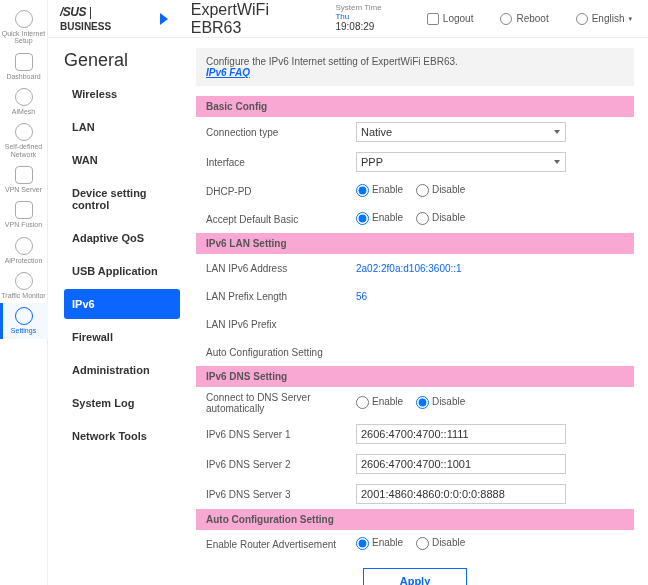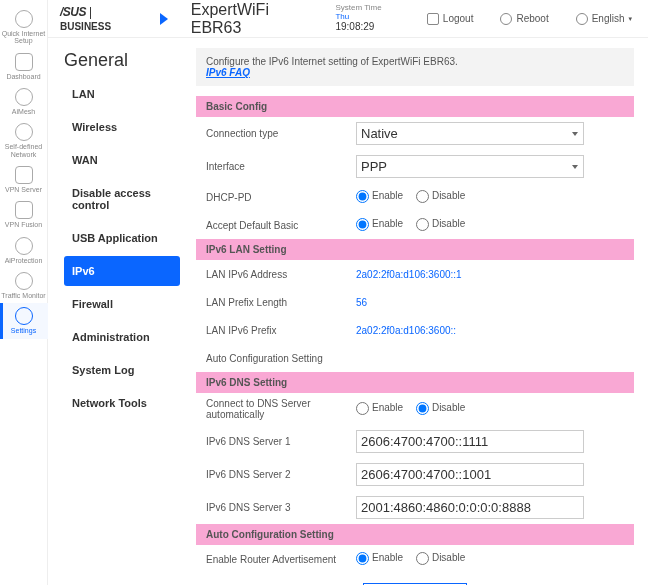--- a/index.html
+++ b/index.html
@@ -35,21 +35,21 @@
 
   .content { flex: 1; overflow-y: auto; padding: 10px 14px 10px 8px; background: #fff; }
   .notice { background: #f3f3f3; padding: 8px 10px; font-size: 10px; color: #555; margin-bottom: 10px; }
   .notice a { color: #0a66ff; text-decoration: underline; font-weight: 600; font-style: italic; }
 
   .section-head { background: #f9a8d4; padding: 5px 10px; font-size: 10px; color: #555; font-weight: 600; }
   .row { display: flex; align-items: center; padding: 5px 10px; border-bottom: 0; font-size: 10px; color: #555; min-height: 28px; }
   .row .lab { width: 150px; flex-shrink: 0; }
   .row .val { flex: 1; }
   .row .val .link { color: #0a66ff; }
-  select.fld, input.fld { width: 228px; font-size: 13px; padding: 3px 4px; border: 1px solid #ccc; background: #fff; color: #333; }
+  select.fld, input.fld { width: 210px; font-size: 11px; padding: 3px 4px; border: 1px solid #ccc; background: #fff; color: #333; }
   select.fld { appearance: none; background-image: none; padding-right: 16px; position: relative; }
   .sel-wrap { position: relative; display: inline-block; }
   .sel-wrap::after { content: ""; position: absolute; right: 6px; top: 50%; width: 0; height: 0; border-left: 3px solid transparent; border-right: 3px solid transparent; border-top: 4px solid #666; transform: translateY(-50%); pointer-events: none; }
   .radio-grp label { margin-right: 10px; font-size: 10px; color: #555; display: inline-flex; gap: 3px; }
   .radio-grp input { margin: 0; }
 
   .apply-row { display: flex; justify-content: center; padding: 10px 0; }
   .apply-btn { background: #fff; border: 1px solid #0a66ff; color: #0a66ff; font-weight: 700; font-size: 11px; padding: 6px 36px; cursor: pointer; }
 
   .content::-webkit-scrollbar { width: 8px; }
@@ -119,24 +119,25 @@
       <div class="tb-btn">
           <div class="tb-ic"></div>
           <span>English</span> 
           <span style="font-size:7px">▾</span>
         </div>
     </div>
 
     <div class="body">
       <div class="sidebar">
         <h2>General</h2>
+        <div class="side-item">Wireless</div>
         <div class="side-item">LAN</div>
-        <div class="side-item">Wireless</div>
         <div class="side-item">WAN</div>
-        <div class="side-item">Disable access control</div>
+        <div class="side-item">Device setting control</div>
+        <div class="side-item">Adaptive QoS</div>
         <div class="side-item">USB Application</div>
         <div class="side-item active">IPv6</div>
         <div class="side-item">Firewall</div>
         <div class="side-item">Administration</div>
         <div class="side-item">System Log</div>
         <div class="side-item">Network Tools</div>
       </div>
 
       <div class="content">
         <div class="notice">
@@ -184,21 +185,20 @@
         <div class="row">
           <div class="lab">LAN IPv6 Address</div>
           <div class="val"><span class="link">2a02:2f0a:d106:3600::1</span></div>
         </div>
         <div class="row">
           <div class="lab">LAN Prefix Length</div>
           <div class="val"><span class="link">56</span></div>
         </div>
         <div class="row">
           <div class="lab">LAN IPv6 Prefix</div>
-          <div class="val"><span class="link">2a02:2f0a:d106:3600::</span></div>
         </div>
         <div class="row">
           <div class="lab">Auto Configuration Setting</div>
         </div>
 
         <div class="section-head">IPv6 DNS Setting</div>
         <div class="row">
           <div class="lab">Connect to DNS Server automatically</div>
           <div class="val radio-grp">
             <label>

